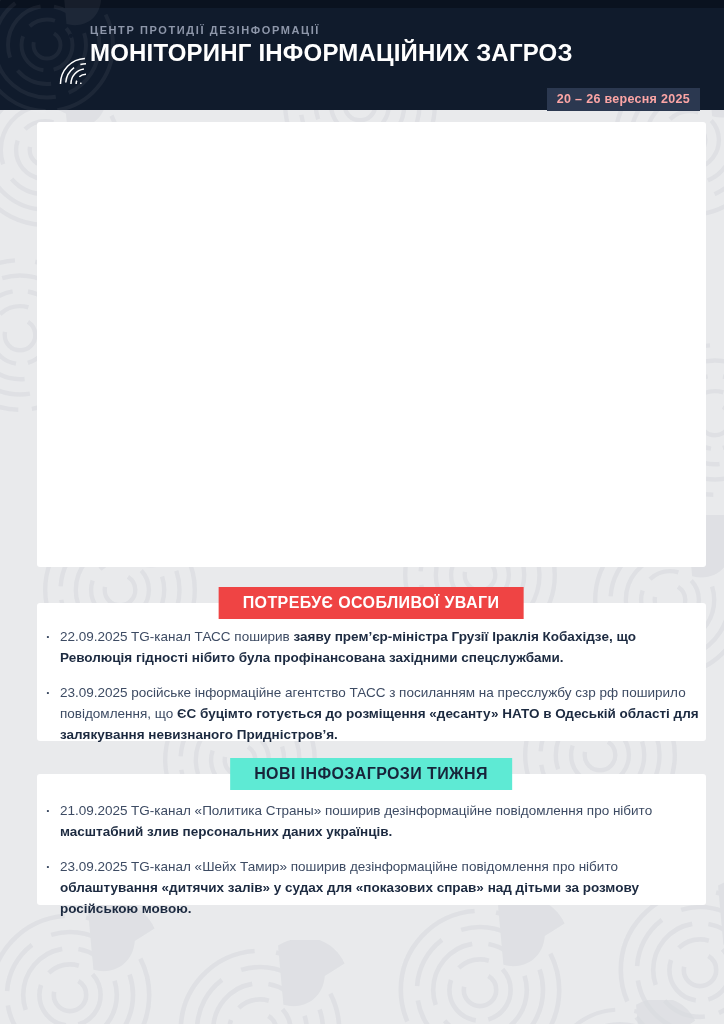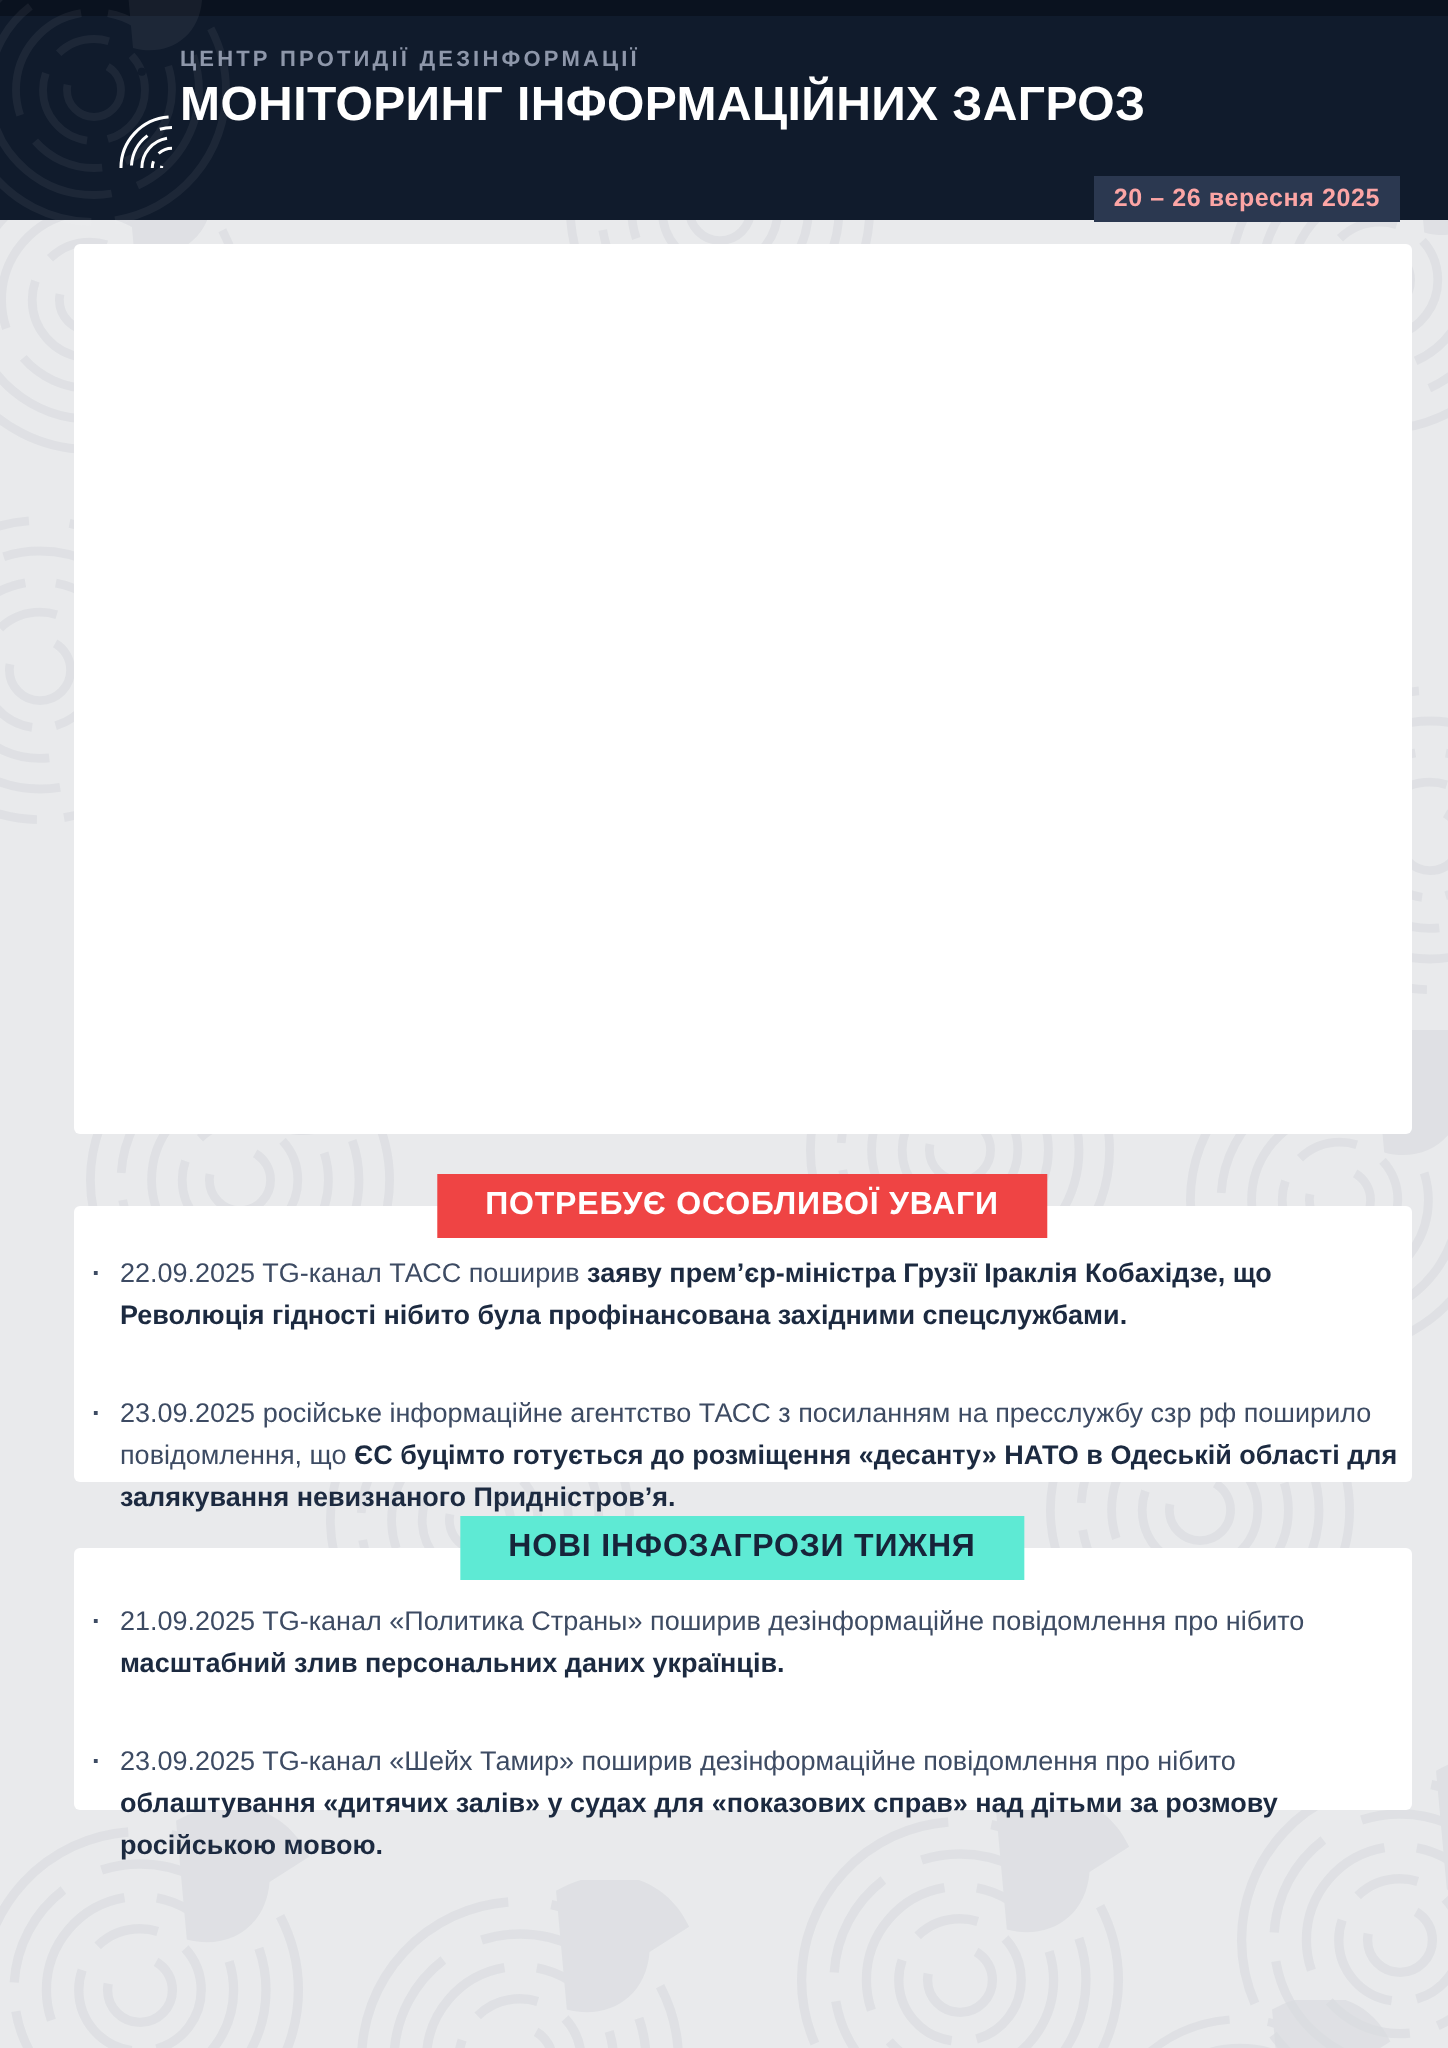--- a/index.html
+++ b/index.html
@@ -52,21 +52,21 @@
   .t4{left:374px;top:305px;width:322px;}
   .t5{left:238px;top:456px;width:302px;}
   .num{
     flex:0 0 27px;width:27px;height:27px;border-radius:50%;
     background:#1e2c3e;color:#ffffff;font-size:14px;font-weight:700;
     display:flex;align-items:center;justify-content:center;margin-top:-2px;
   }
   .txt{flex:1;font-size:13px;line-height:18.5px;color:#3d4b63;}
   .txt .b{font-weight:700;color:#1c2a40;}
   
-  .bullets{position:absolute;left:46px;right:16px;display:flex;flex-direction:column;gap:28px;}
+  .bullets{position:absolute;left:46px;right:16px;display:flex;flex-direction:column;gap:14px;}
   .bullets-attn{top:626px;}
   .bullets-new{top:800px;}
   .bullet{position:relative;z-index:2;padding-left:14px;font-size:13.5px;line-height:21px;color:#3d4b63;}
   .bullet::before{content:"·";position:absolute;left:0;top:0;font-weight:700;color:#3d4b63;}
   .bullet .b{font-weight:700;color:#1c2a40;}
 </style>
 </head>
 <body>
 
 <svg width="0" height="0" style="position:absolute">

